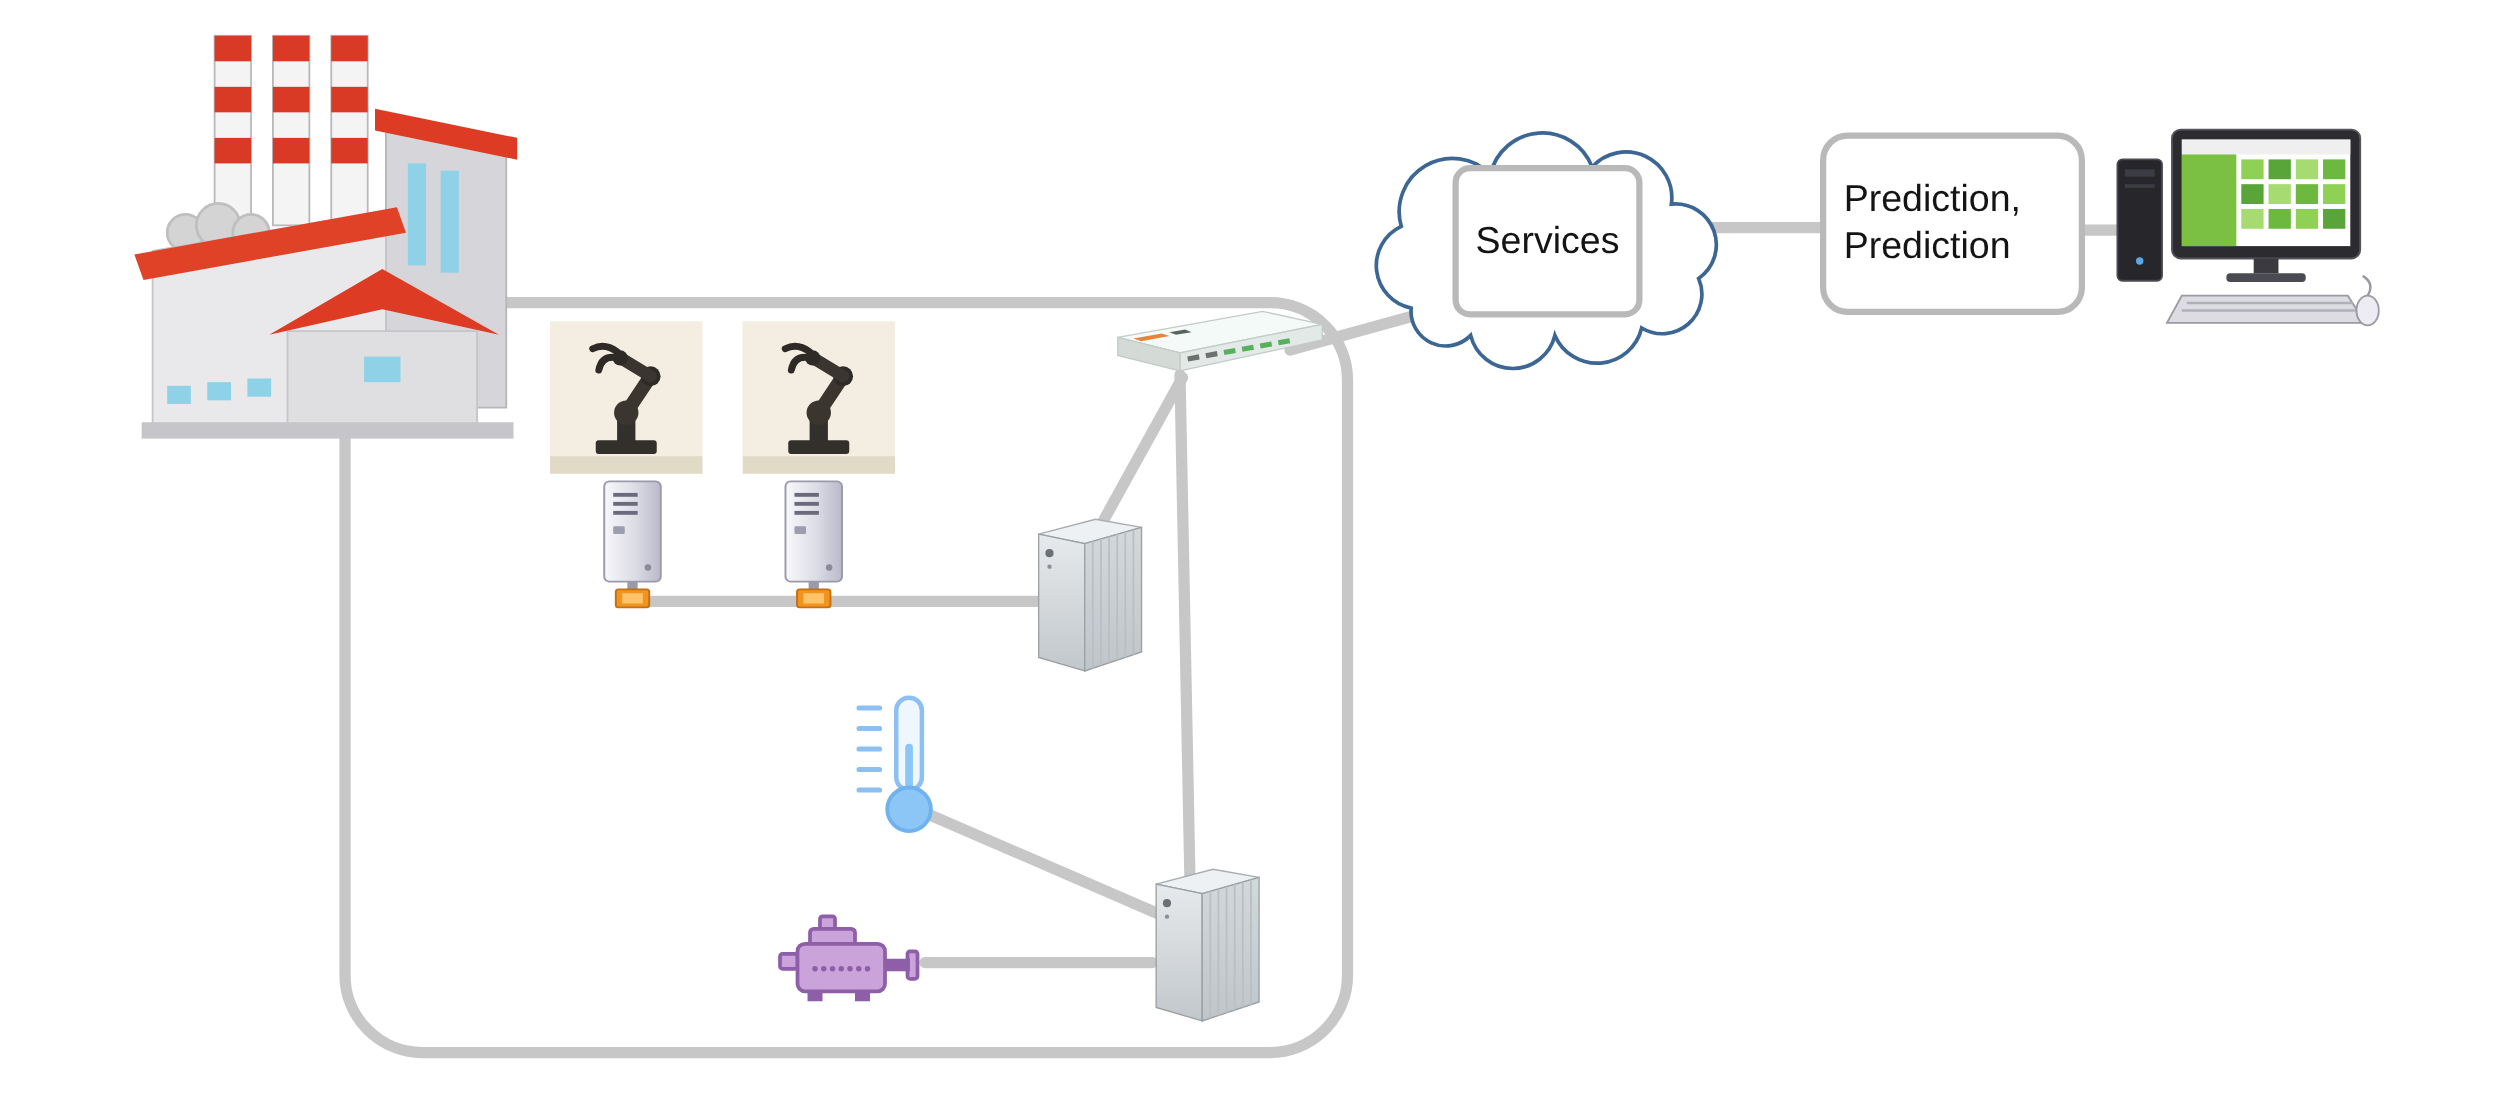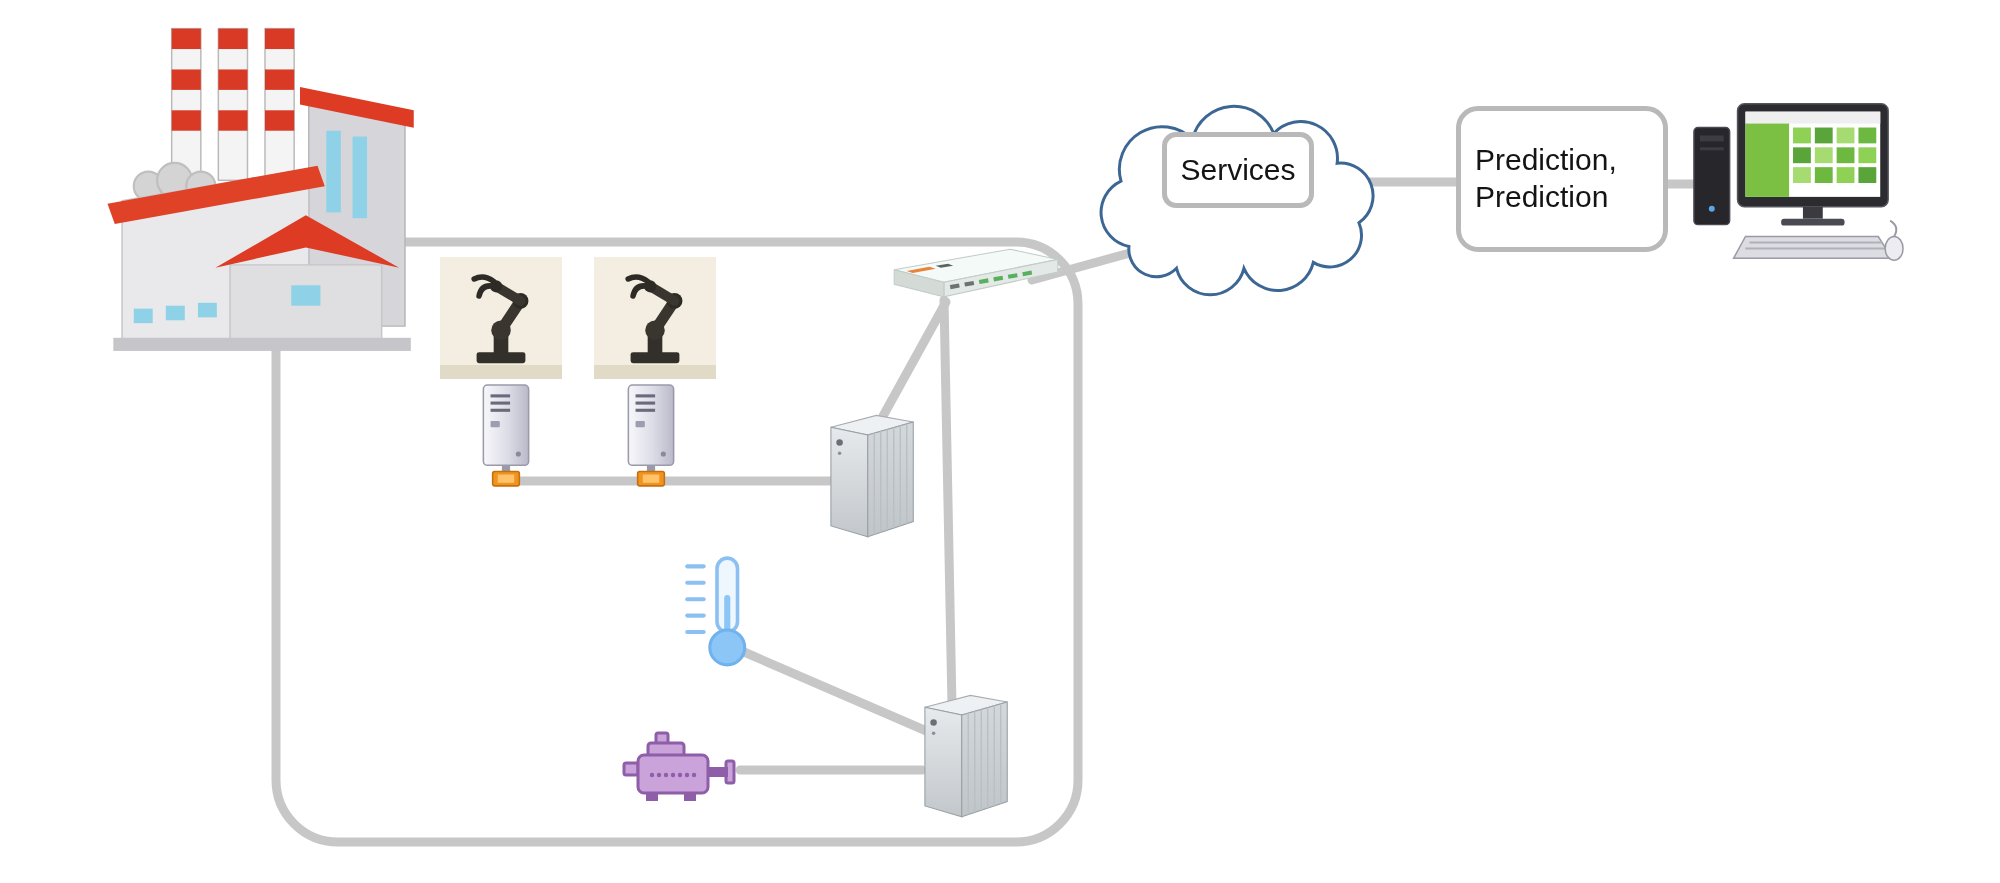--- a/index.html
+++ b/index.html
@@ -210,21 +210,21 @@
         A 37 37 0 0 1 262 86
         A 33 33 0 0 1 284 146
         A 32 32 0 0 1 238 186
         A 37 37 0 0 1 168 192
         A 35 35 0 0 1 100 192
         A 28 28 0 0 1 52 170
         A 35 35 0 0 1 44 104 Z"></path>
     </svg>
   </div>
 
-  <div class="label-box services" style="left:1162px;top:132px;width:152px;height:76px;">
+  <div class="label-box services" style="left:1162px;top:132px;width:152px;height:122px;">
     <span>Services</span>
   </div>
 
   <div class="label-box monitoring" style="left:1456px;top:106px;width:212px;height:146px;">
     <span>Prediction,</span>
     <span>Prediction</span>
   </div>
 
   <div class="node" style="left:1688px;top:98px;width:218px;height:172px;">
     <svg viewBox="0 0 220 170">

